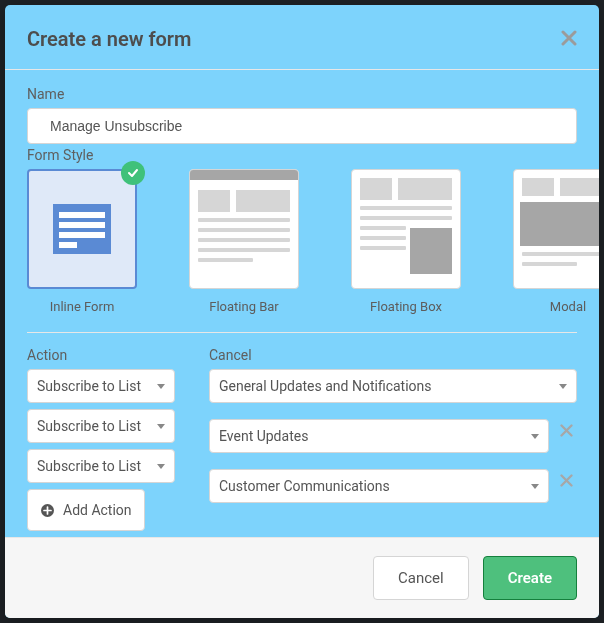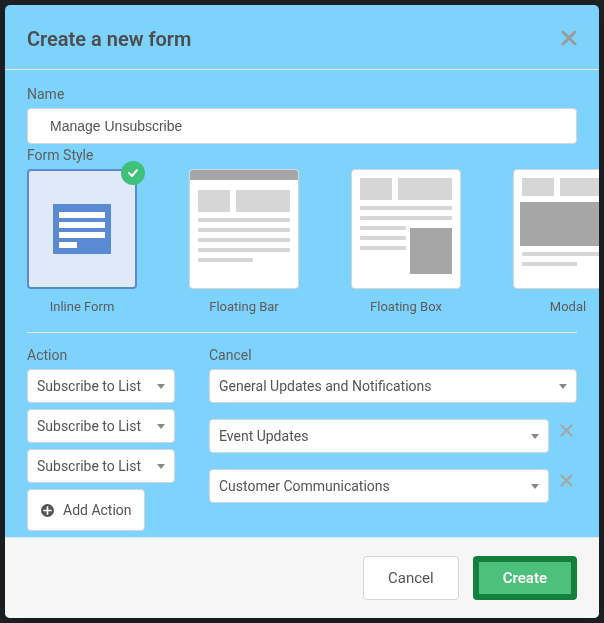--- a/index.html
+++ b/index.html
@@ -196,21 +196,21 @@
     display:inline-flex;
     align-items:center;
   }
   .btn-secondary {
     background:#fff;
     border:1px solid #d5d5d5;
     color:#555;
   }
   .btn-primary {
     background:#4ec07d;
-    border:6px solid #15803d;
+    border:1px solid #15803d;
     color:#fff;
     font-weight:600;
   }
 </style>
 </head>
 <body>
 
 <div class="dialog">
 
   <div class="dialog-header">

